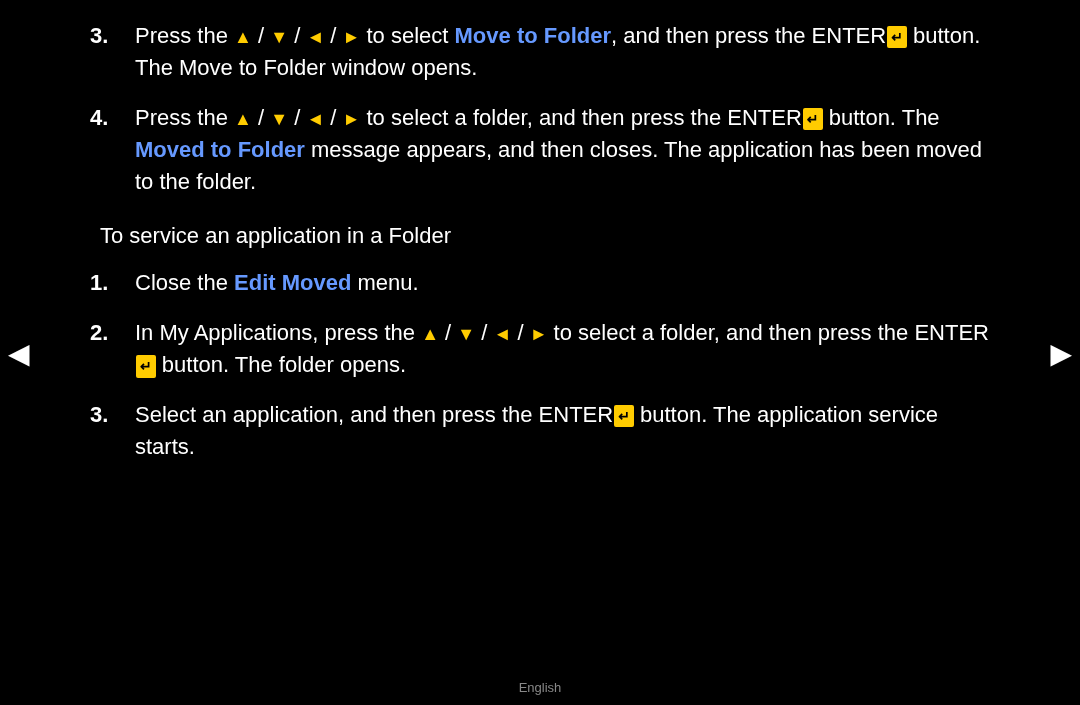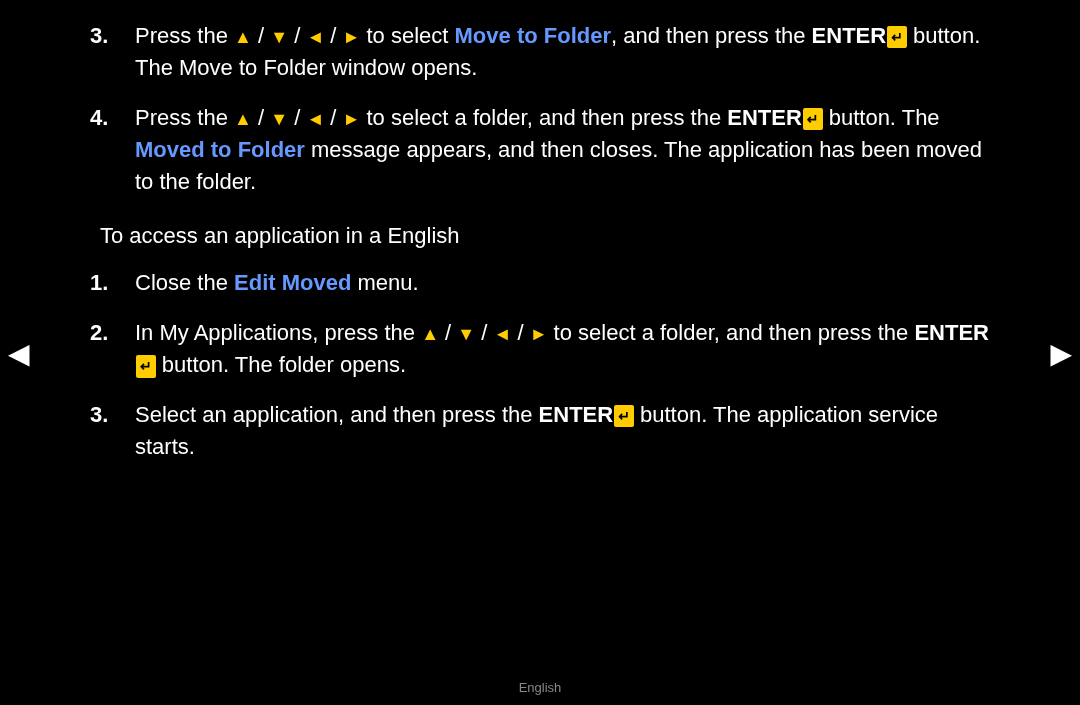--- a/index.html
+++ b/index.html
@@ -47,21 +47,21 @@
       font-size: 22px;
       line-height: 1.45;
     }
 
     .highlight-blue {
       color: #6699ff;
       font-weight: bold;
     }
 
     .enter-btn {
-      font-weight: bold;
+      font-weight: normal;
       color: #fff;
       font-size: 22px;
     }
 
     .enter-icon {
       display: inline-block;
       background-color: #ffcc00;
       color: #000;
       font-size: 14px;
       font-weight: bold;
@@ -129,21 +129,21 @@
     </span>
   </div>
 
   <div class="step-item">
     <span class="step-number">4.</span>
     <span class="step-text">
       Press the <span class="arrow-symbol">▲</span> / <span class="arrow-symbol">▼</span> / <span class="arrow-symbol">◄</span> / <span class="arrow-symbol">►</span> to select a folder, and then press the <span class="enter-btn">ENTER</span><span class="enter-icon">↵</span> button. The <span class="highlight-blue">Moved to Folder</span> message appears, and then closes. The application has been moved to the folder.
     </span>
   </div>
 
-  <div class="section-intro">To access an application in a English</div>
+  <div class="section-intro">To service an application in a Folder</div>
 
   <div class="step-item">
     <span class="step-number">1.</span>
     <span class="step-text">
       Close the <span class="highlight-blue">Edit Moved</span> menu.
     </span>
   </div>
 
   <div class="step-item">
     <span class="step-number">2.</span>

